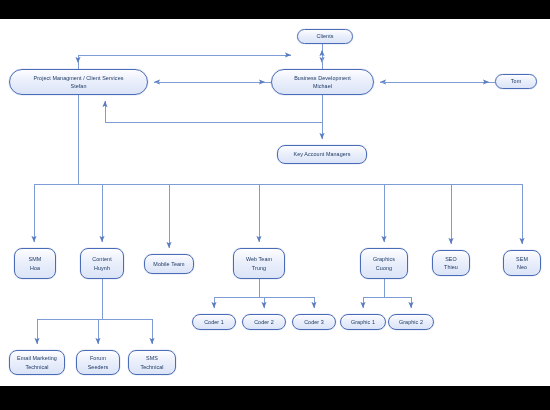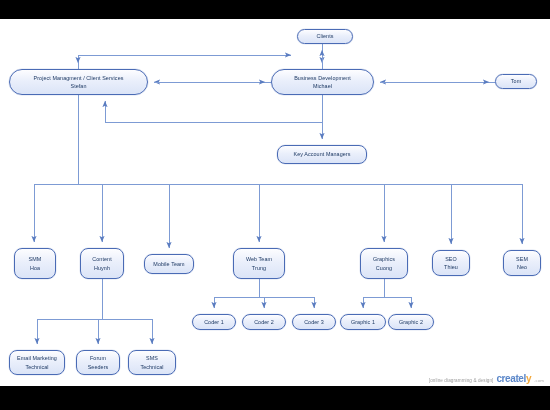--- a/index.html
+++ b/index.html
@@ -219,20 +219,15 @@
         <div class="node r8" style="left: 76px; top: 331px; width: 44px; height: 25px;">
           <span class="lbl">Forum
 Seeders</span>
         </div>
         <div class="node r8" style="left: 128px; top: 331px; width: 48px; height: 25px;">
           <span class="lbl">SMS
 Technical</span>
         </div>
       </div>
 
-    <div id="watermark">
-      <span id="wm-tag">[online diagramming &amp; design]</span>
-      <span id="wm-brand"><span>createl</span><span class="y">y</span></span>
-      <span id="wm-dotcom">.com</span>
-    </div>
 
   </div>
 </div>
 
 </body></html>

